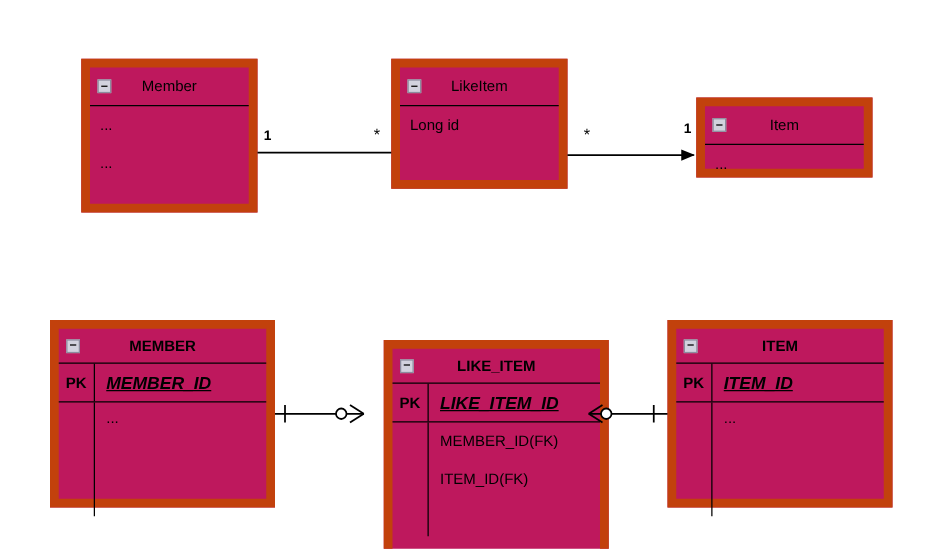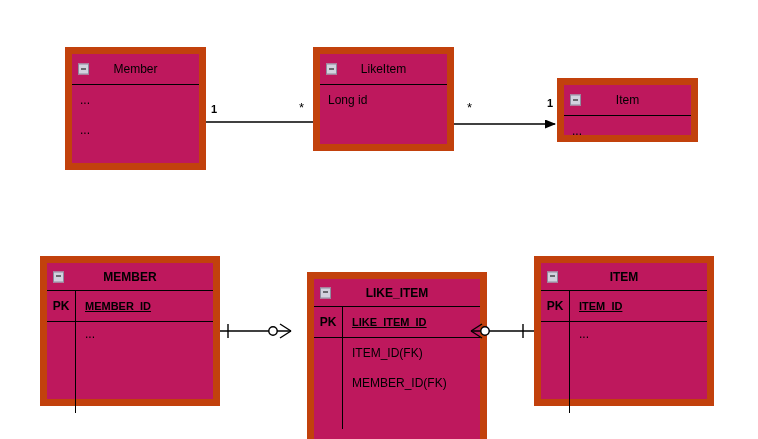--- a/index.html
+++ b/index.html
@@ -106,27 +106,28 @@
     border-right: 1px solid #000000;
     box-sizing: border-box;
     font-size: 12px;
     font-weight: bold;
     display: flex;
     align-items: center;
     justify-content: center;
   }
   .er .er-pkname {
     flex: 1;
-    font-size: 11px;
+    font-size: 14px;
     font-weight: bold;
     text-decoration: underline;
     display: flex;
     align-items: center;
     padding-left: 9px;
     box-sizing: border-box;
+    font-style: italic;
   }
   .er .er-bodyrow {
     display: flex;
     height: 91px;
     box-sizing: border-box;
   }
   .er .er-bodygutter {
     width: 29px;
     min-width: 29px;
     border-right: 1px solid #000000;
@@ -231,22 +232,22 @@
       <span class="collapse-icon"></span>
       <span class="er-title">LIKE_ITEM</span>
     </div>
     <div class="er-pkrow">
       <div class="er-pklabel">PK</div>
       <div class="er-pkname">LIKE_ITEM_ID</div>
     </div>
     <div class="er-bodyrow">
       <div class="er-bodygutter"></div>
       <div class="er-bodyfields">
+        <div class="er-field">MEMBER_ID(FK)</div>
         <div class="er-field">ITEM_ID(FK)</div>
-        <div class="er-field">MEMBER_ID(FK)</div>
       </div>
     </div>
   </div>
 
   <div class="node er" style="left:534px; top:256px; width:180px; height:150px;">
     <div class="er-header">
       <span class="collapse-icon"></span>
       <span class="er-title">ITEM</span>
     </div>
     <div class="er-pkrow">

